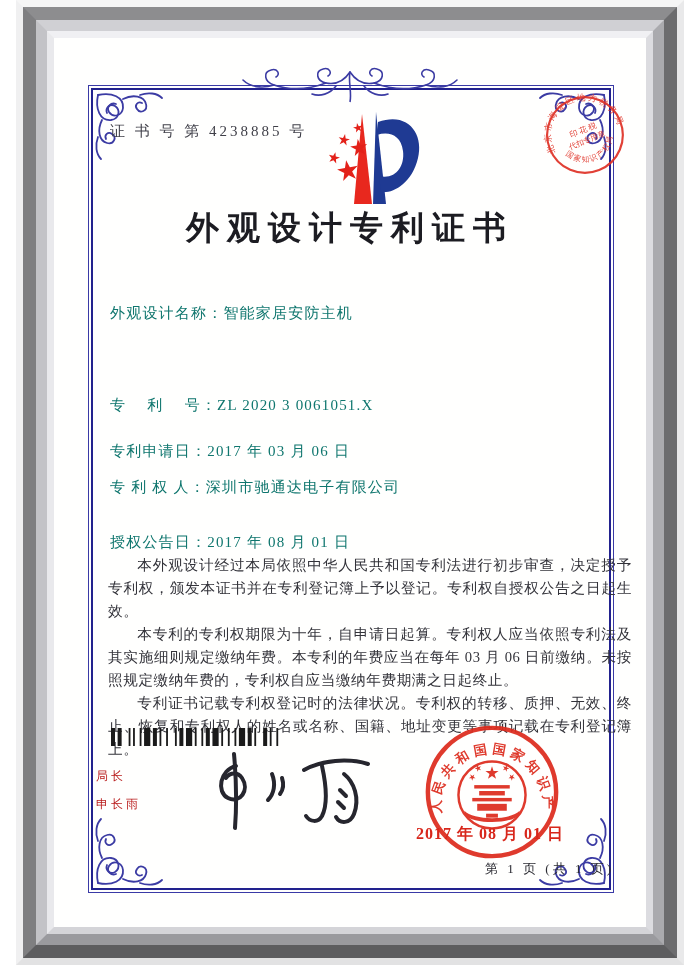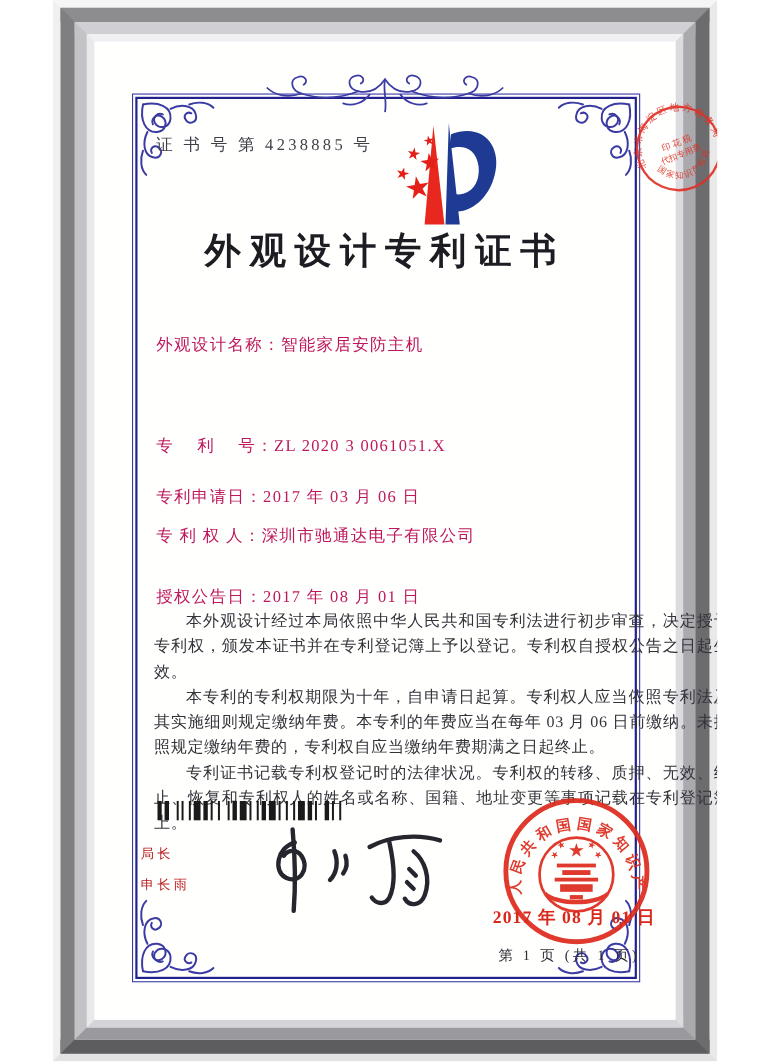--- a/index.html
+++ b/index.html
@@ -1,17 +1,17 @@
 <!DOCTYPE html>
 <html><head>
 <meta charset="utf-8">
 <style>
   html,body{margin:0;padding:0;background:#ffffff;}
   *{box-sizing:border-box;}
-  .stage{position:relative;width:604px;height:965px;margin:0 auto;
+  .stage{position:relative;width:668px;height:965px;margin:0 auto;
          font-family:"Liberation Serif","DejaVu Serif",serif;overflow:hidden;background:#fff;}
   
   .f1{position:absolute;inset:0;border:7px solid;border-color:#f6f6f6 #e9e9ea #e2e2e3 #f0f0f1;}
   .f2{position:absolute;inset:0;border:13px solid;border-color:#8d8d8f #6c6c6e #5d5d5f #7f7f81;}
   .f3{position:absolute;inset:0;border:11px solid;border-color:#d0d0d4 #aaaaae #9a9a9e #c3c3c7;}
   .f4{position:absolute;inset:0;border:7px solid;border-color:#f0f0f3 #dcdce0 #d4d4d8 #e9e9ec;}
   .paper{position:absolute;inset:0;background:#fffffe;}
   
   .blue-box{position:absolute;top:47px;right:32px;bottom:34px;left:34px;
             border:1px solid #3a3aa6;}
@@ -20,21 +20,21 @@
   .orn-tl{left:38px;top:51px;transform:scale(-1,-1);}
   .orn-tr{right:36px;top:51px;transform:scale(1,-1);}
   .orn-bl{left:38px;bottom:38px;transform:scale(-1,1);}
   .orn-br{right:36px;bottom:38px;}
   .orn-top{left:50%;top:24px;transform:translateX(-50%);}
   .cert-no{position:absolute;left:56px;top:84px;font-size:15px;letter-spacing:3px;color:#3f3f48;}
   .logo{position:absolute;left:260px;top:60px;}
   .tax-stamp{position:absolute;left:486px;top:52px;transform:rotate(-22deg);opacity:.92;}
   .title{position:absolute;left:0;right:0;top:168px;text-align:center;
          font-size:33px;font-weight:bold;letter-spacing:8px;color:#1c1c22;}
-  .field{position:absolute;left:56px;font-size:15px;letter-spacing:1.2px;color:#be185d;white-space:nowrap;}
+  .field{position:absolute;left:56px;font-size:15px;letter-spacing:1.2px;color:#0f766e;white-space:nowrap;}
   .fy0{top:266px}.fy1{top:312px}.fy2{top:358px}.fy3{top:404px}.fy4{top:440px}.fy5{top:495px}
   .paras{position:absolute;left:54px;top:516px;width:524px;font-size:14.6px;
          line-height:23px;color:#33333a;text-align:justify;}
   .paras p{margin:0;text-indent:2em;letter-spacing:0.6px;}
   .barcode{position:absolute;left:57px;top:690px;width:172px;height:18px;}
   .signer{position:absolute;left:42px;font-size:12px;color:#b91c1c;letter-spacing:3px;}
   .st0{top:730px}.st1{top:758px}
   .signature{position:absolute;left:150px;top:704px;}
   .seal{position:absolute;left:364px;top:680px;opacity:.93;}
   .seal-date{position:absolute;left:362px;top:786px;width:210px;font-size:16px;font-weight:bold;

